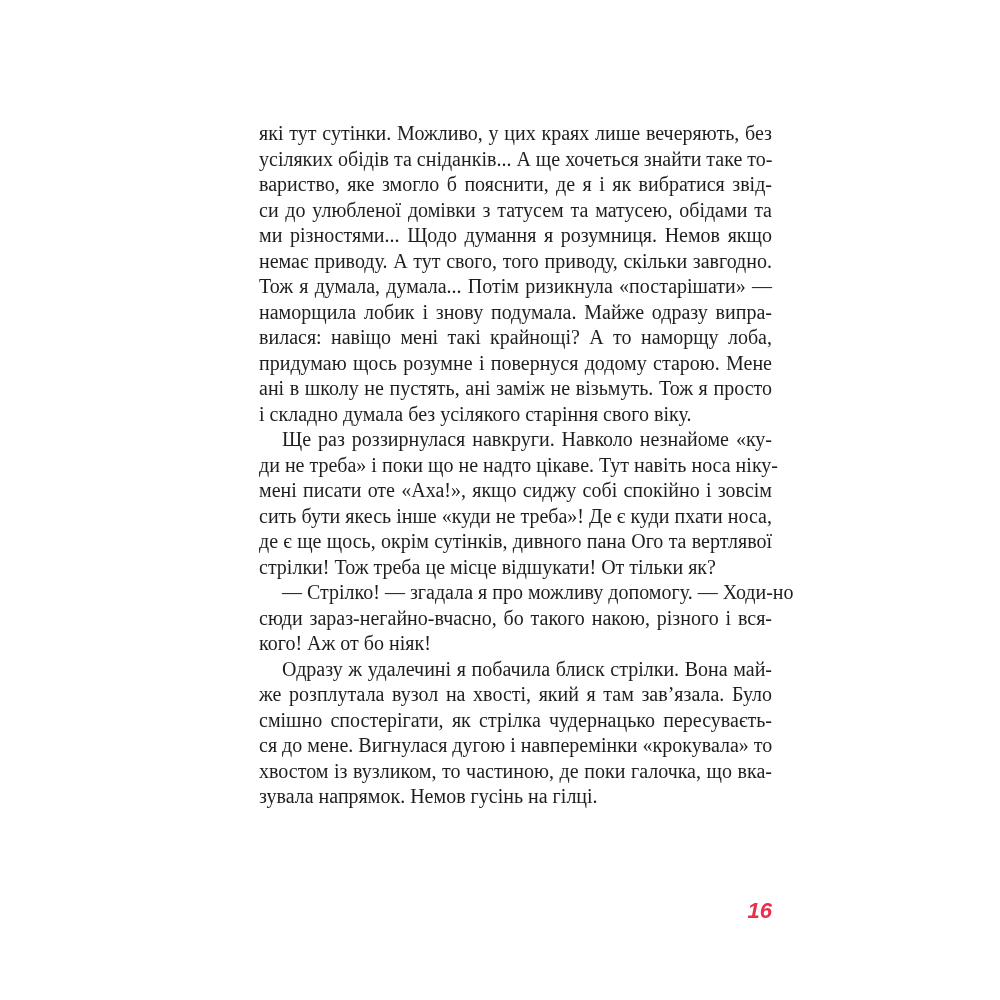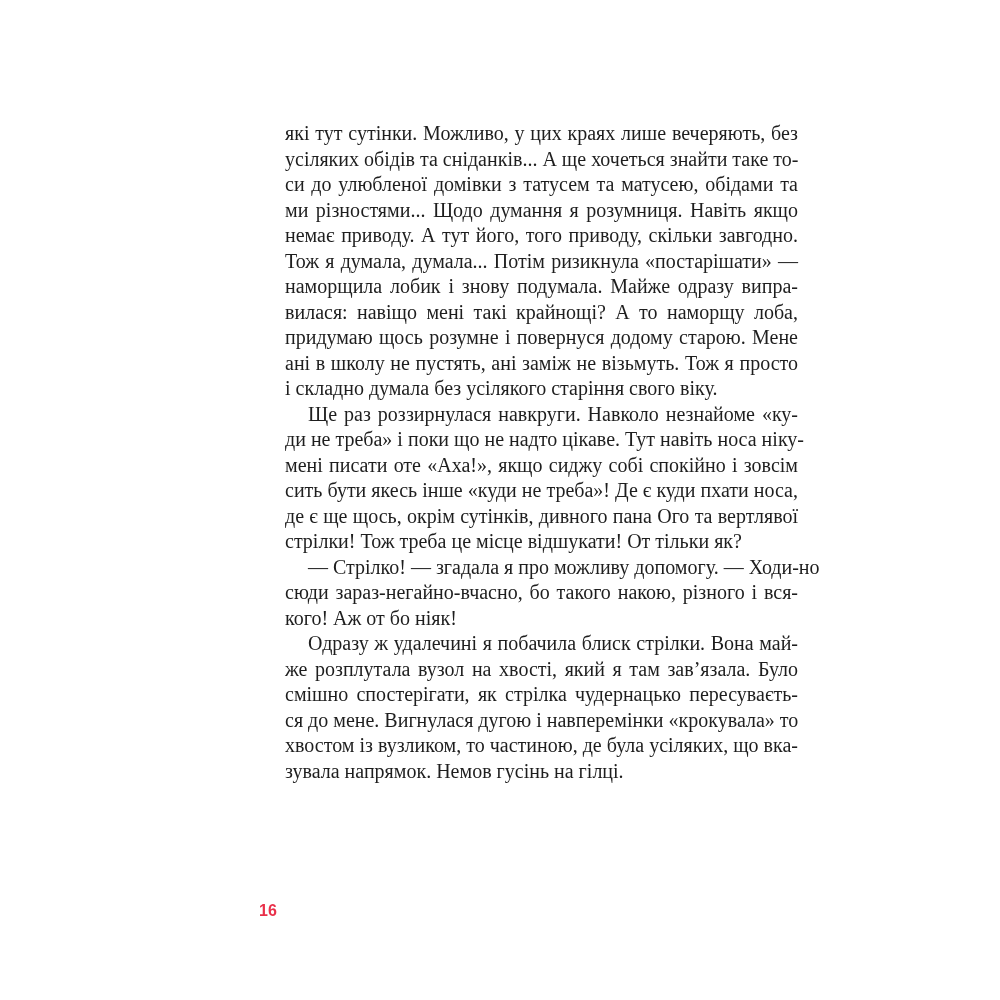--- a/index.html
+++ b/index.html
@@ -37,40 +37,42 @@
     text-align-last: left;
   }
   .line.indent {
     padding-left: 23px;
   }
   .page-number {
     position: absolute;
     left: 259px;
     top: 901px;
     width: 513px;
-    text-align: left;
+    text-align: right;
     font-family: "Liberation Sans", sans-serif;
     font-weight: bold;
-    font-size: 16px;
+    font-size: 22px;
     line-height: 20px;
     color: #e9304a;
+    font-style: italic;
   }
 </style>
 </head>
 <body>
 
 <div class="sheet">
 
-  <div class="text-block" style="color: rgb(30, 30, 30); margin-left: 26px;">
+  <div class="text-block" style="color: rgb(30, 30, 30);">
 
     <div class="line">які тут сутінки. Можливо, у цих краях лише вечеряють, без</div>
     <div class="line">усіляких обідів та сніданків... А ще хочеться знайти таке то-</div>
+    <div class="line">вариство, яке змогло б пояснити, де я і як вибратися звід-</div>
     <div class="line">си до улюбленої домівки з татусем та матусею, обідами та</div>
-    <div class="line">ми різностями... Щодо думання я розумниця. Навіть якщо</div>
-    <div class="line">немає приводу. А тут його, того приводу, скільки завгодно.</div>
+    <div class="line">ми різностями... Щодо думання я розумниця. Немов якщо</div>
+    <div class="line">немає приводу. А тут свого, того приводу, скільки завгодно.</div>
     <div class="line">Тож я думала, думала... Потім ризикнула «постарішати» —</div>
     <div class="line">наморщила лобик і знову подумала. Майже одразу випра-</div>
     <div class="line">вилася: навіщо мені такі крайнощі? А то наморщу лоба,</div>
     <div class="line">придумаю щось розумне і повернуся додому старою. Мене</div>
     <div class="line">ані в школу не пустять, ані заміж не візьмуть. Тож я просто</div>
     <div class="line pend">і складно думала без усілякого старіння свого віку.</div>
 
     <div class="line indent">Ще раз роззирнулася навкруги. Навколо незнайоме «ку-</div>
     <div class="line">ди не треба» і поки що не надто цікаве. Тут навіть носа ніку-</div>
     <div class="line">мені писати оте «Аха!», якщо сиджу собі спокійно і зовсім</div>
@@ -79,19 +81,19 @@
     <div class="line pend">стрілки! Тож треба це місце відшукати! От тільки як?</div>
 
     <div class="line indent">— Стрілко! — згадала я про можливу допомогу. — Ходи-но</div>
     <div class="line">сюди зараз-негайно-вчасно, бо такого накою, різного і вся-</div>
     <div class="line pend">кого! Аж от бо ніяк!</div>
 
     <div class="line indent">Одразу ж удалечині я побачила блиск стрілки. Вона май-</div>
     <div class="line">же розплутала вузол на хвості, який я там зав’язала. Було</div>
     <div class="line">смішно спостерігати, як стрілка чудернацько пересуваєть-</div>
     <div class="line">ся до мене. Вигнулася дугою і навперемінки «крокувала» то</div>
-    <div class="line">хвостом із вузликом, то частиною, де була усіляких, що вка-</div>
+    <div class="line">хвостом із вузликом, то частиною, де поки галочка, що вка-</div>
     <div class="line pend">зувала напрямок. Немов гусінь на гілці.</div>
   </div>
 
   <div class="page-number" style="color: rgb(233, 48, 74);">16</div>
 
 </div>
 
 </body></html>

